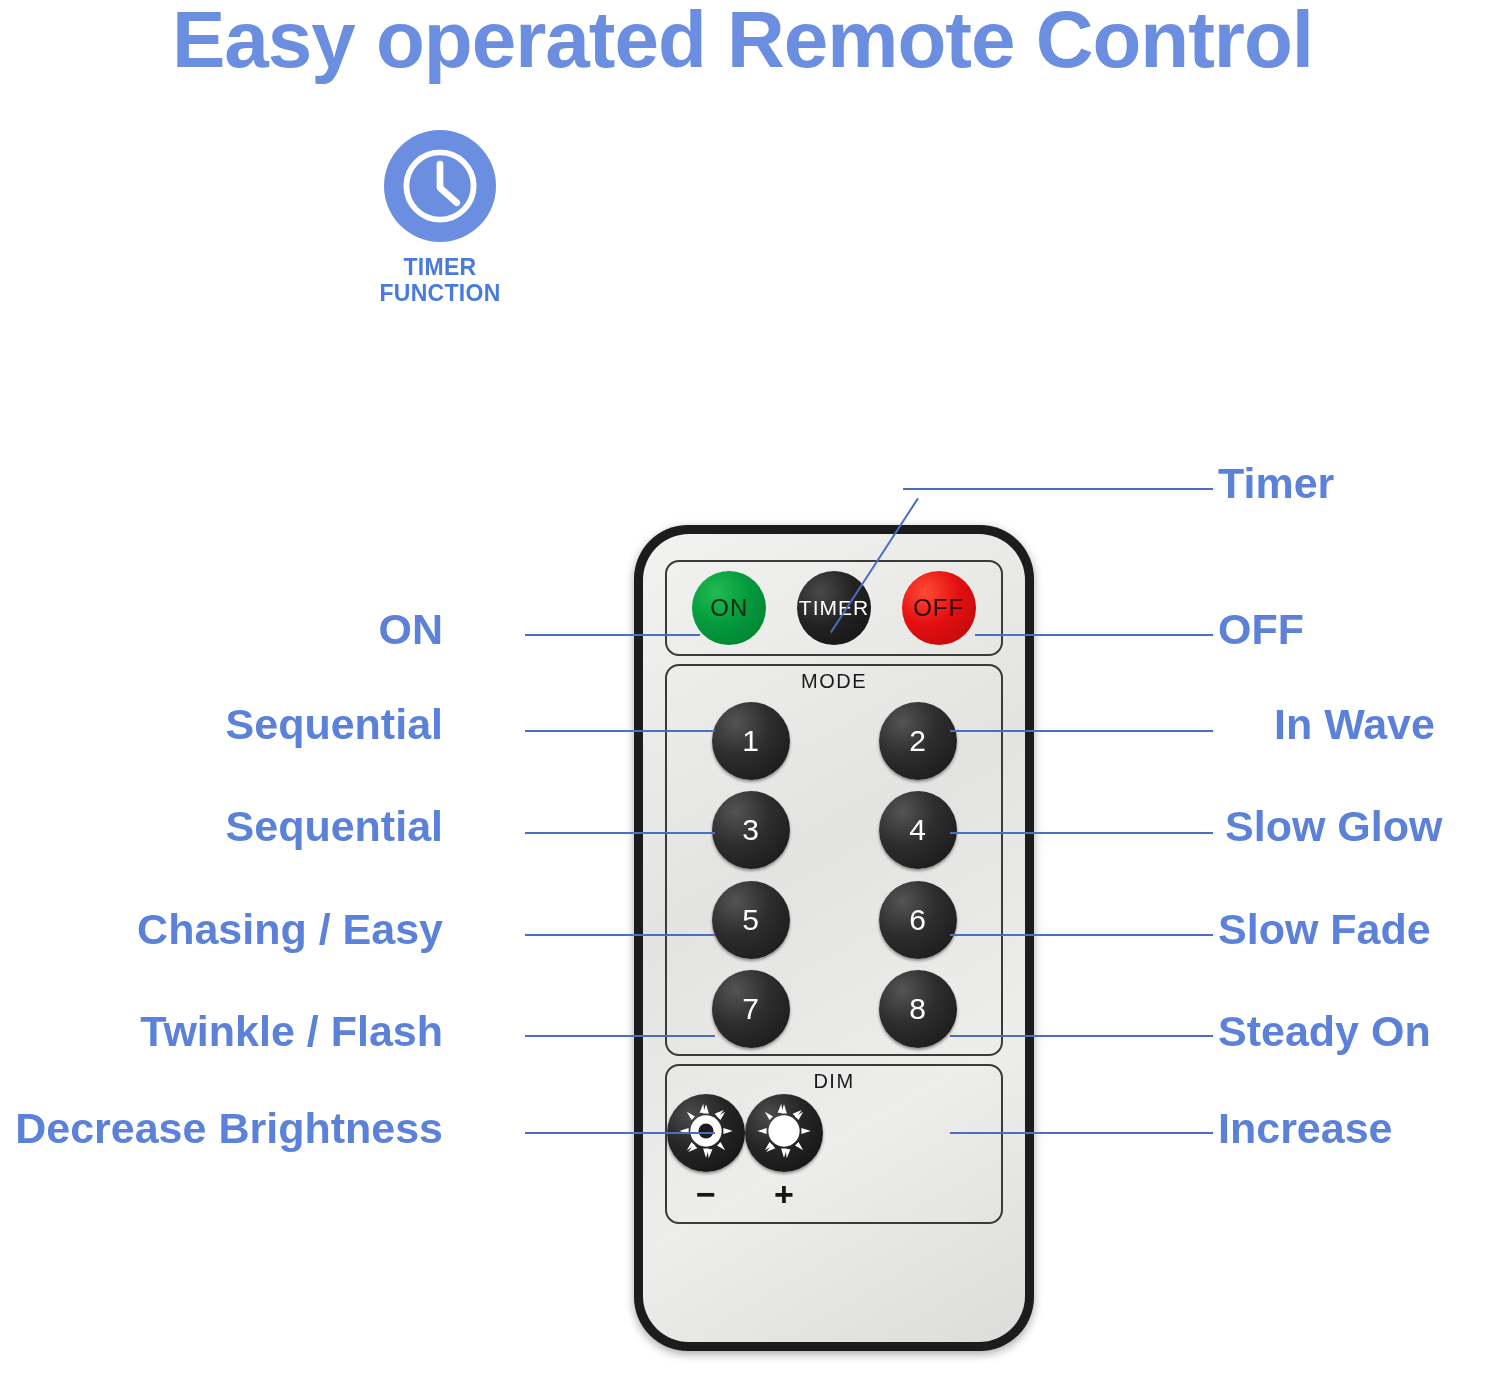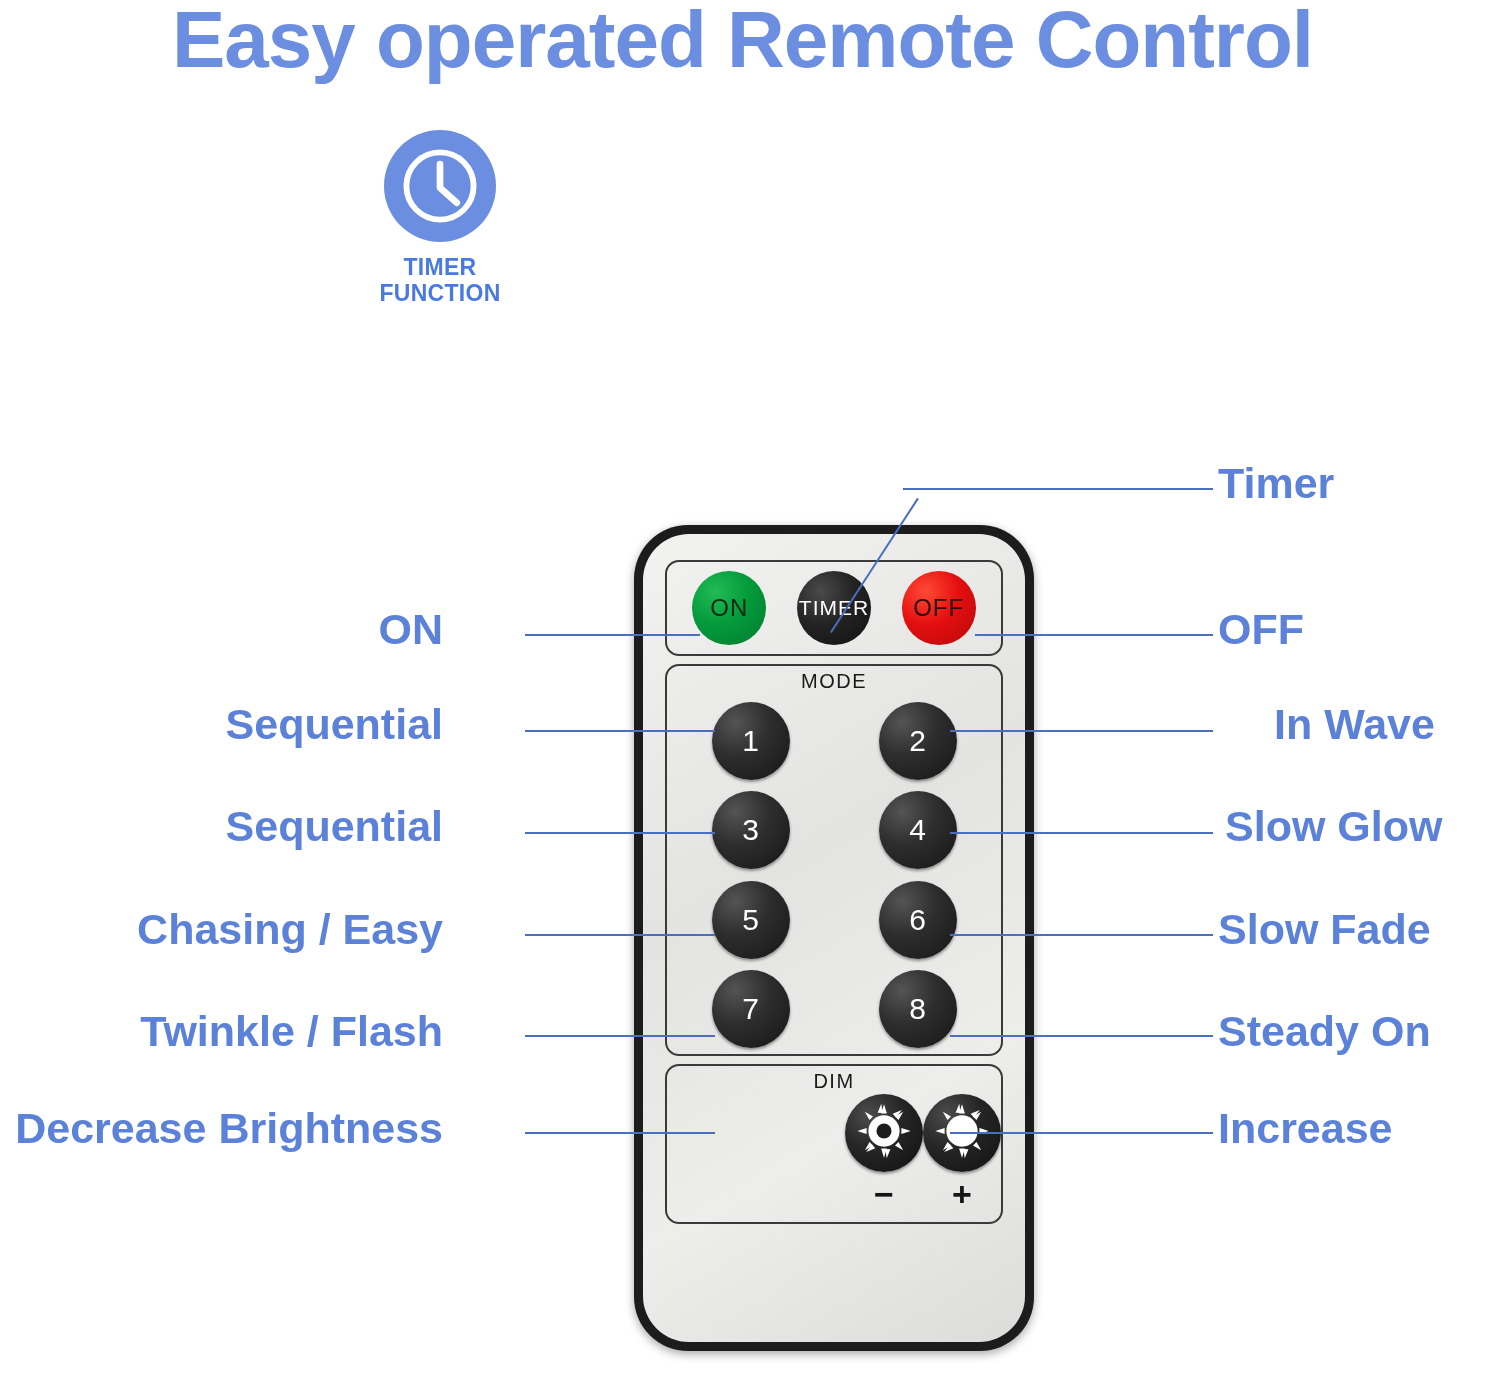--- a/index.html
+++ b/index.html
@@ -158,21 +158,21 @@
     justify-content: center;
     box-shadow: 0 2px 3px rgba(0,0,0,0.4);
   }
 
   
   #panel-dim {
     margin-top: 8px;
     height: 160px;
     padding-top: 28px;
     display: flex;
-    justify-content: flex-end;
+    justify-content: flex-start;
   }
   .dim-col {
     display: flex;
     flex-direction: column;
     align-items: center;
   }
   .dbtn {
     width: 78px;
     height: 78px;
     border-radius: 50%;

